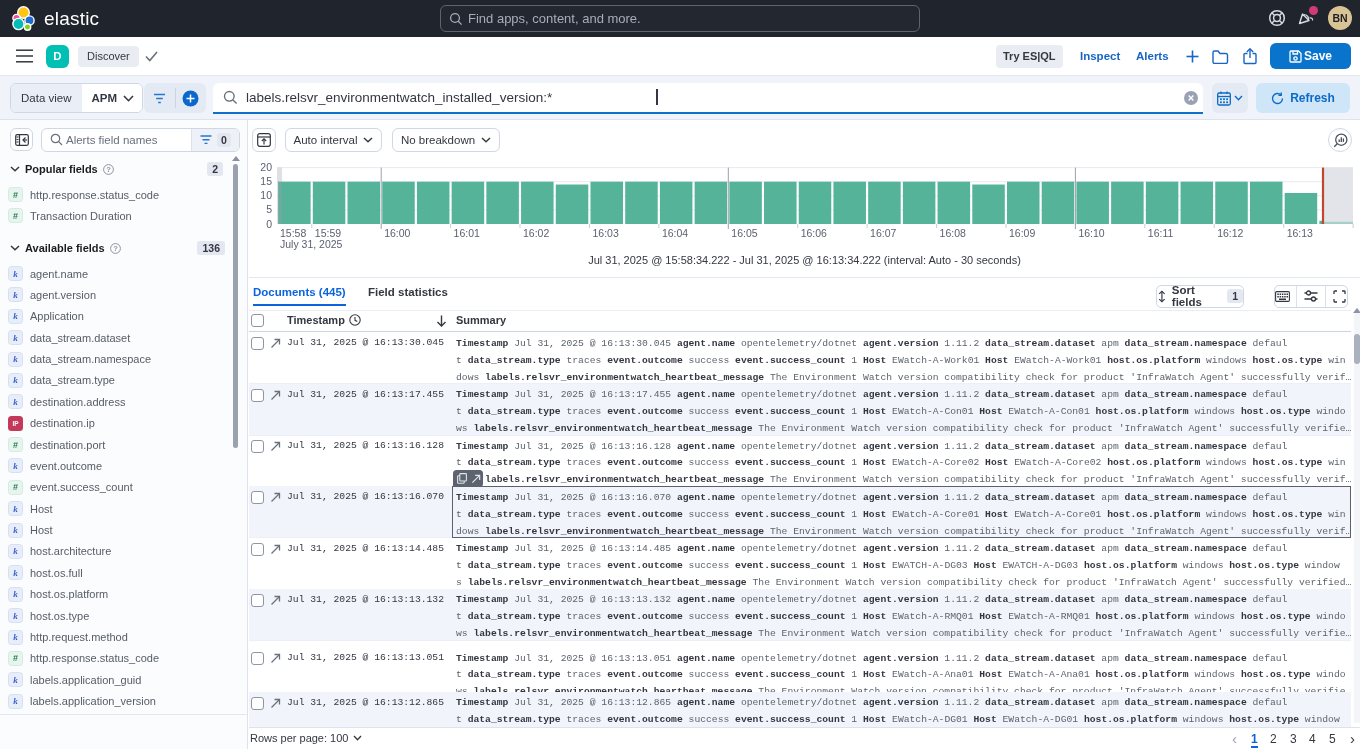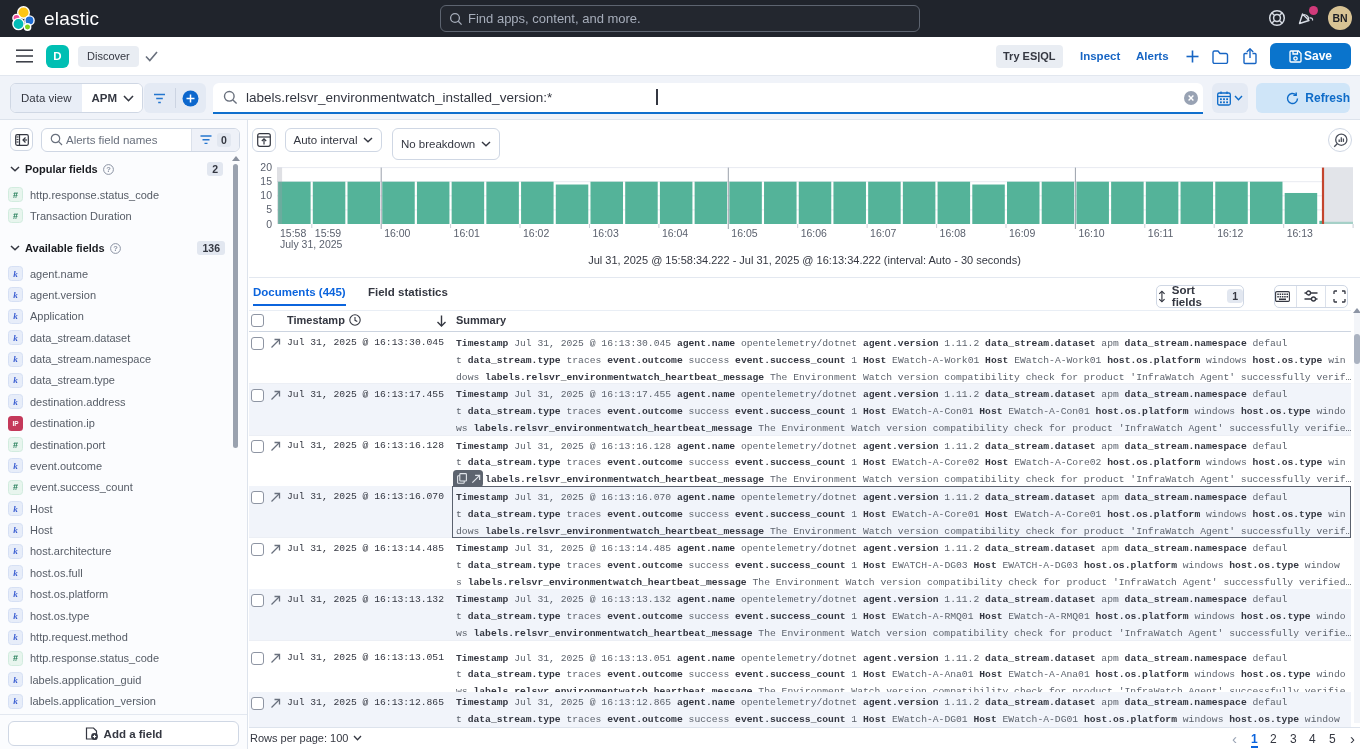--- a/index.html
+++ b/index.html
@@ -27,21 +27,21 @@
 #qbar { position:absolute; left:0; top:76px; width:1360px; height:44px; background:#f0f3f9; border-bottom:1px solid #dde3ec; }
 .dv { position:absolute; left:10px; top:7px; height:30px; border:1px solid #cfd7e4; border-radius:6px; background:#fff; overflow:hidden; display:flex; }
 .dv .lbl { background:#e9eef7; color:#343741; font-size:11.5px; line-height:28px; padding:0 10px; }
 .dv .val { background:#fff; color:#343741; font-size:11.5px; font-weight:bold; line-height:28px; padding:0 8px 0 10px; display:flex; align-items:center; gap:6px; }
 .fgrp { position:absolute; left:144px; top:7px; width:62px; height:30px; background:#e4eaf4; border-radius:6px; display:flex; }
 .fgrp .c { flex:1; display:flex; align-items:center; justify-content:center; }
 .fgrp .sep { width:1px; background:#ccd4e2; margin:5px 0; }
 .qinput { position:absolute; left:213px; top:7px; width:990px; height:31px; background:#fff; border-radius:6px 6px 0 0; border-bottom:2.5px solid #0f6fcd; }
 .qinput .qtext { position:absolute; left:33px; top:7px; font-size:13.5px; color:#343741; }
 .calbtn { position:absolute; left:1212px; top:7px; width:36px; height:30px; background:#e4eaf4; border-radius:6px; display:flex; align-items:center; justify-content:center; gap:3px; }
-.refbtn { position:absolute; left:1256px; top:7px; width:94px; height:30px; background:#cfe5f8; border-radius:6px; color:#0d6bc8; font-size:12px; font-weight:bold; display:flex; align-items:center; justify-content:flex-end; gap:6px; }
+.refbtn { position:absolute; left:1256px; top:7px; width:94px; height:30px; background:#cfe5f8; border-radius:6px; color:#0d6bc8; font-size:12px; font-weight:bold; display:flex; align-items:center; justify-content:center; gap:6px; }
 
 
 #side { position:absolute; left:0; top:120px; width:248px; height:629px; background:#fbfcfe; border-right:1px solid #dde3ec; }
 .sbtn { position:absolute; left:10px; top:8px; width:23px; height:23px; border:1px solid #cfd7e4; border-radius:6px; background:#fff; display:flex; align-items:center; justify-content:center; }
 .fsearch { position:absolute; left:41px; top:8px; width:199px; height:24px; background:#fff; border:1px solid #cfd7e4; border-radius:6px; overflow:hidden; display:flex; }
 .fsearch .ph { font-size:11.5px; color:#69707d; line-height:22px; }
 .fsearch .app { margin-left:auto; width:48px; background:#eef1f8; border-left:1px solid #dbe1eb; display:flex; align-items:center; justify-content:center; gap:5px; }
 .cnt0 { background:#e2e7f0; border-radius:3px; font-size:10.5px; font-weight:bold; padding:1px 4px; color:#343741; }
 .sechdr { position:absolute; left:10px; font-size:11px; font-weight:bold; color:#1a1c21; display:flex; align-items:center; gap:5px; }
 .seccnt { position:absolute; font-size:10.5px; font-weight:bold; color:#343741; background:#e2e7f0; border-radius:3px; padding:1px 5px; }
@@ -264,47 +264,38 @@
       <div class="fitem" style="top:420.9px"><span class="tok k">k</span>host.architecture</div>
       <div class="fitem" style="top:442.3px"><span class="tok k">k</span>host.os.full</div>
       <div class="fitem" style="top:463.7px"><span class="tok k">k</span>host.os.platform</div>
       <div class="fitem" style="top:485.1px"><span class="tok k">k</span>host.os.type</div>
       <div class="fitem" style="top:506.5px"><span class="tok k">k</span>http.request.method</div>
       <div class="fitem" style="top:527.8px"><span class="tok n">#</span>http.response.status_code</div>
       <div class="fitem" style="top:549.2px"><span class="tok k">k</span>labels.application_guid</div>
       <div class="fitem" style="top:570.6px"><span class="tok k">k</span>labels.application_version</div>
     </div>
   <div class="abs" style="left:0;top:594px;width:247px;height:1px;background:#e3e8f0"></div>
-  <div id="addfield">
-    <svg width="13" height="13" viewBox="0 0 13 13">
-        <path d="M1.5 1 h7 l3 3 v8 h-10 Z" fill="none" stroke="#343741" stroke-width="1.2"></path>
-        <circle cx="9.5" cy="9.5" r="3.4" fill="#343741"></circle>
-        <line x1="9.5" y1="7.8" x2="9.5" y2="11.2" stroke="#fff" stroke-width="1.1"></line>
-        <line x1="7.8" y1="9.5" x2="11.2" y2="9.5" stroke="#fff" stroke-width="1.1"></line>
-      </svg>
-    Add a field
-  </div>
   <div class="abs" style="left:233px;top:44px;width:5px;height:284px;background:#9aa2af;border-radius:2.5px"></div>
     <div class="abs" style="left:232px;top:36px;width:0;height:0;border-left:4px solid transparent;border-right:4px solid transparent;border-bottom:5px solid #8a919e"></div>
 </div>
 
 <div id="content">
   <div id="charttools">
       <div class="cbtn" style="left:3px;top:8px;width:24px;height:24px">
         <svg width="14" height="14" viewBox="0 0 14 14">
           <rect x="0.7" y="0.7" width="12.6" height="12.6" rx="2" fill="none" stroke="#343741" stroke-width="1.2"></rect>
           <line x1="0.7" y1="4" x2="13.3" y2="4" stroke="#343741" stroke-width="1.2"></line>
           <line x1="7" y1="11.5" x2="7" y2="6" stroke="#343741" stroke-width="1.2"></line>
           <polyline points="4.8,8 7,5.8 9.2,8" fill="none" stroke="#343741" stroke-width="1.2"></polyline>
         </svg>
       </div>
       <div class="cbtn" style="left:36px;top:8px;width:97px;height:24px">Auto interval <svg width="10" height="6" viewBox="0 0 10 6">
           <polyline points="1,1 5,4.8 9,1" fill="none" stroke="#343741" stroke-width="1.4"></polyline>
         </svg></div>
-      <div class="cbtn" style="left:143px;top:8px;width:108px;height:32px">No breakdown <svg width="10" height="6" viewBox="0 0 10 6">
+      <div class="cbtn" style="left:143px;top:8px;width:108px;height:24px">No breakdown <svg width="10" height="6" viewBox="0 0 10 6">
           <polyline points="1,1 5,4.8 9,1" fill="none" stroke="#343741" stroke-width="1.4"></polyline>
         </svg></div>
       <div class="cbtn" style="left:1079px;top:8px;width:24px;height:24px;border-radius:12px">
         <svg width="15" height="15" viewBox="0 0 15 15">
           <circle cx="8.3" cy="6.7" r="5.6" fill="none" stroke="#4a4f5a" stroke-width="1.3"></circle>
           <line x1="4.2" y1="10.8" x2="1.2" y2="13.8" stroke="#4a4f5a" stroke-width="1.3"></line>
           <line x1="6.2" y1="8.9" x2="6.2" y2="6.5" stroke="#4a4f5a" stroke-width="1.3"></line>
           <line x1="8.3" y1="8.9" x2="8.3" y2="4.2" stroke="#4a4f5a" stroke-width="1.3"></line>
           <line x1="10.4" y1="8.9" x2="10.4" y2="5.5" stroke="#4a4f5a" stroke-width="1.3"></line>
         </svg>

